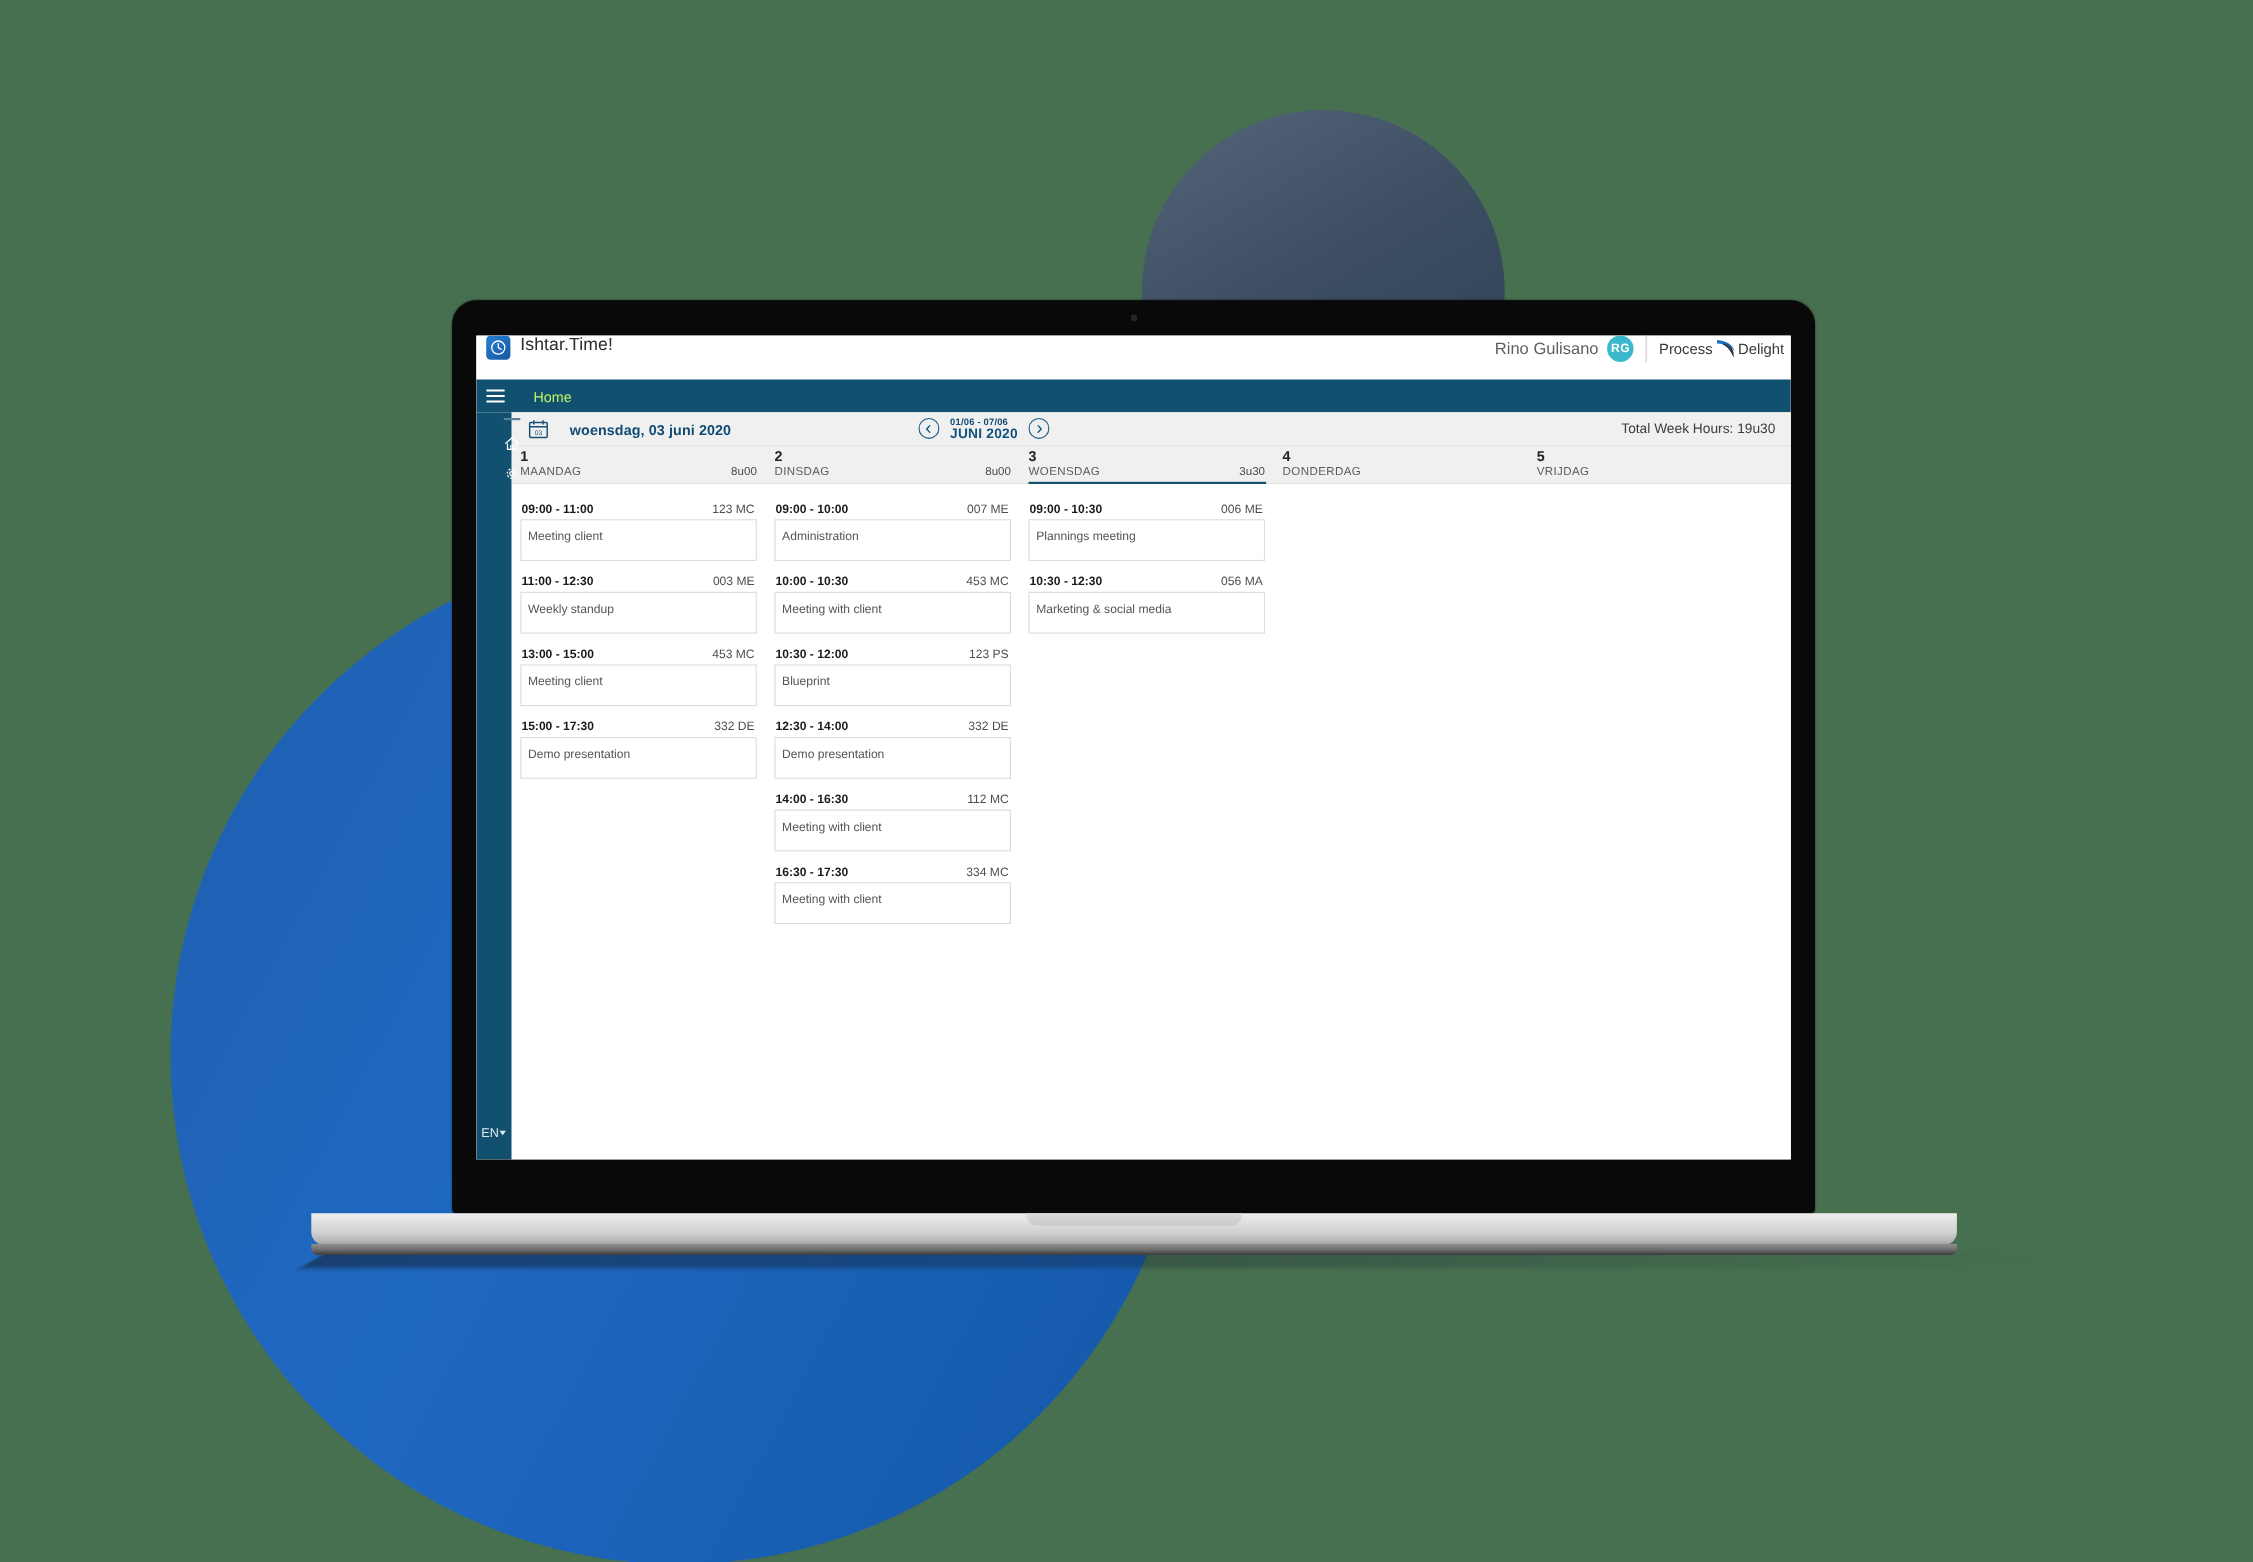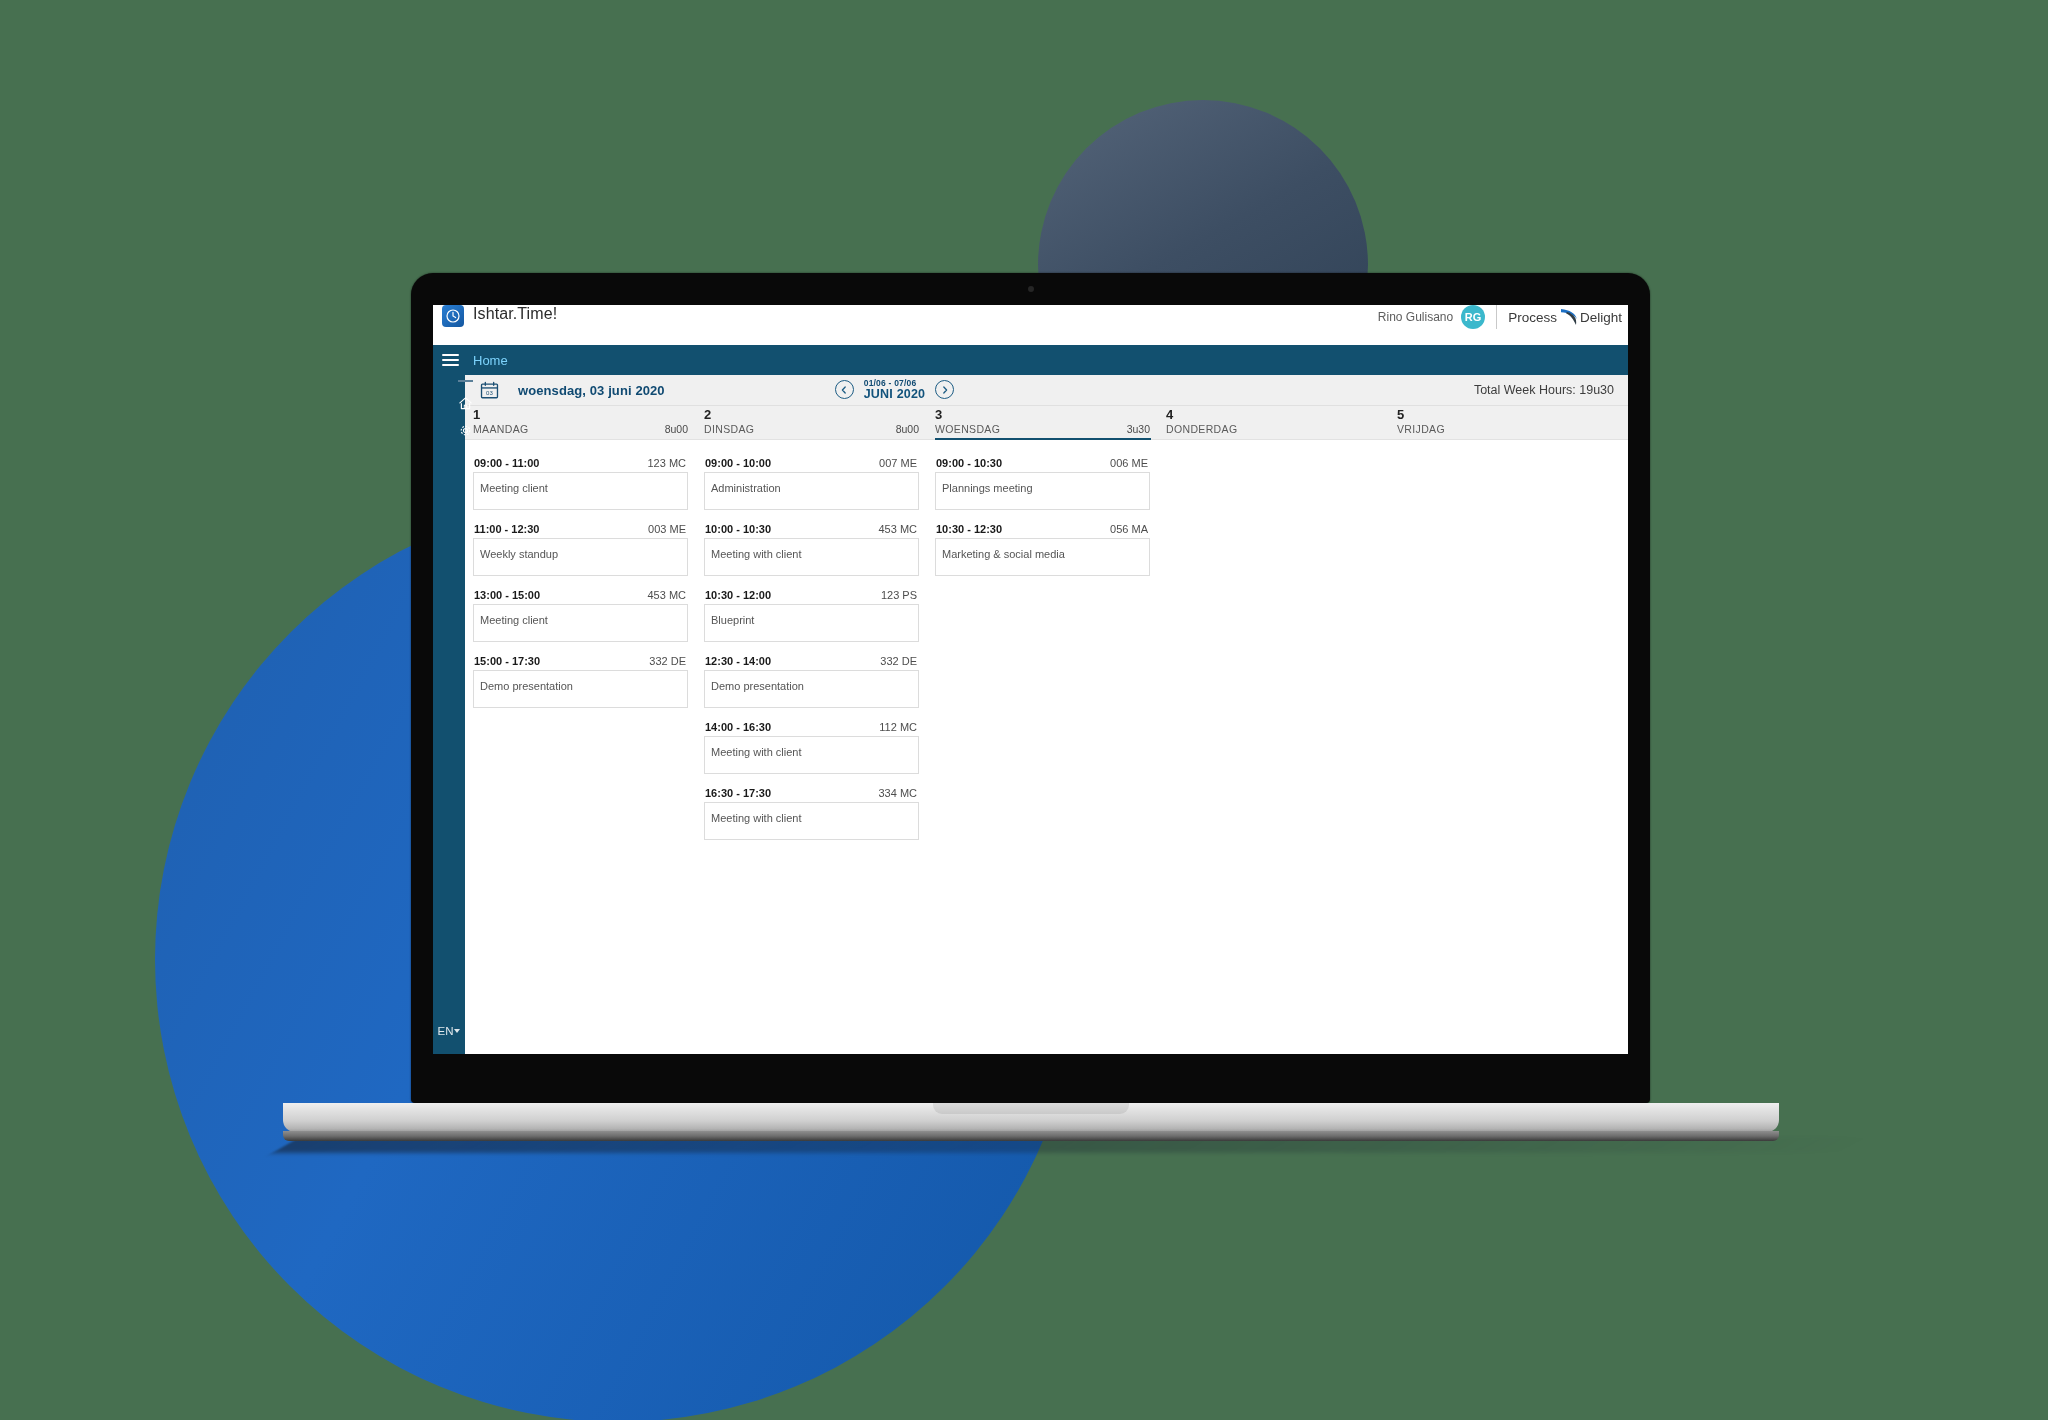--- a/index.html
+++ b/index.html
@@ -134,21 +134,21 @@
     color: #2b2b2b;
     letter-spacing: .1px;
   }
   .topbar-right {
     margin-left: auto;
     display: flex;
     align-items: center;
     padding-right: 6px;
   }
   .user-name {
-    font-size: 12px;
+    font-size: 15px;
     color: #5d5d5d;
     margin-right: 8px;
   }
   .avatar {
     width: 24px; height: 24px;
     border-radius: 50%;
     background: #3bb8cc;
     color: #ffffff;
     font-size: 11px;
     font-weight: bold;
@@ -180,22 +180,22 @@
     padding-left: 9px;
     box-sizing: border-box;
   }
   .hamburger {
     width: 17px;
     display: flex; flex-direction: column; gap: 3px;
     cursor: pointer;
   }
   .hamburger span { display:block; height: 2px; background: #ffffff; border-radius: 1px;}
   .nav-home {
-    margin-left: 14px;
-    color: #7dd3fc;
+    margin-left: 26px;
+    color: #bef264;
     font-size: 13px;
   }
 
   
   .body-row {
     display: flex;
     height: 679px;
   }
   .sidebar {
     width: 25px;

